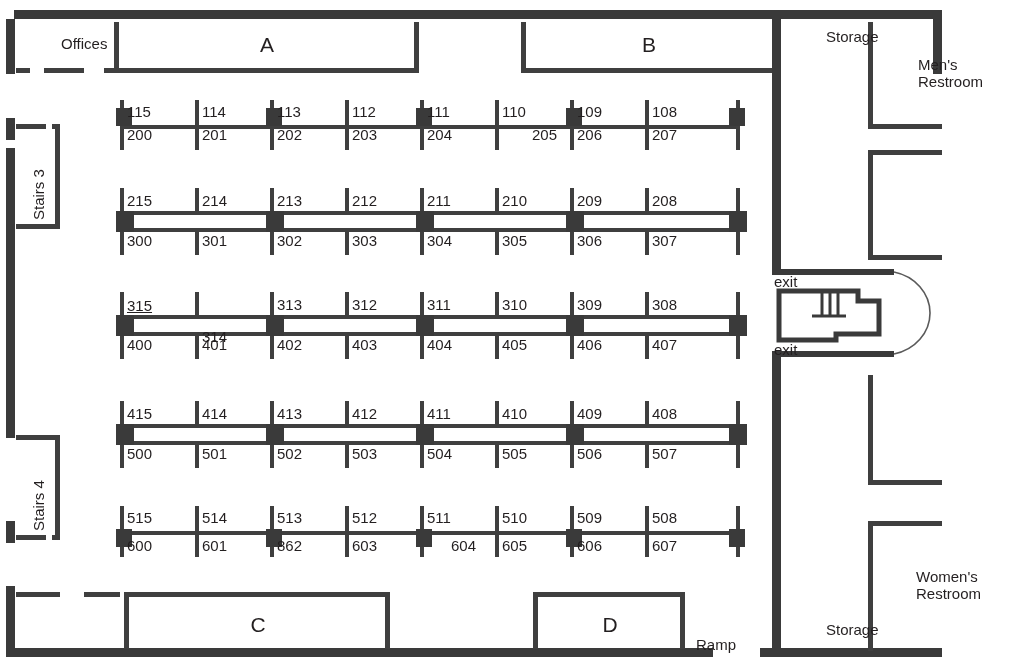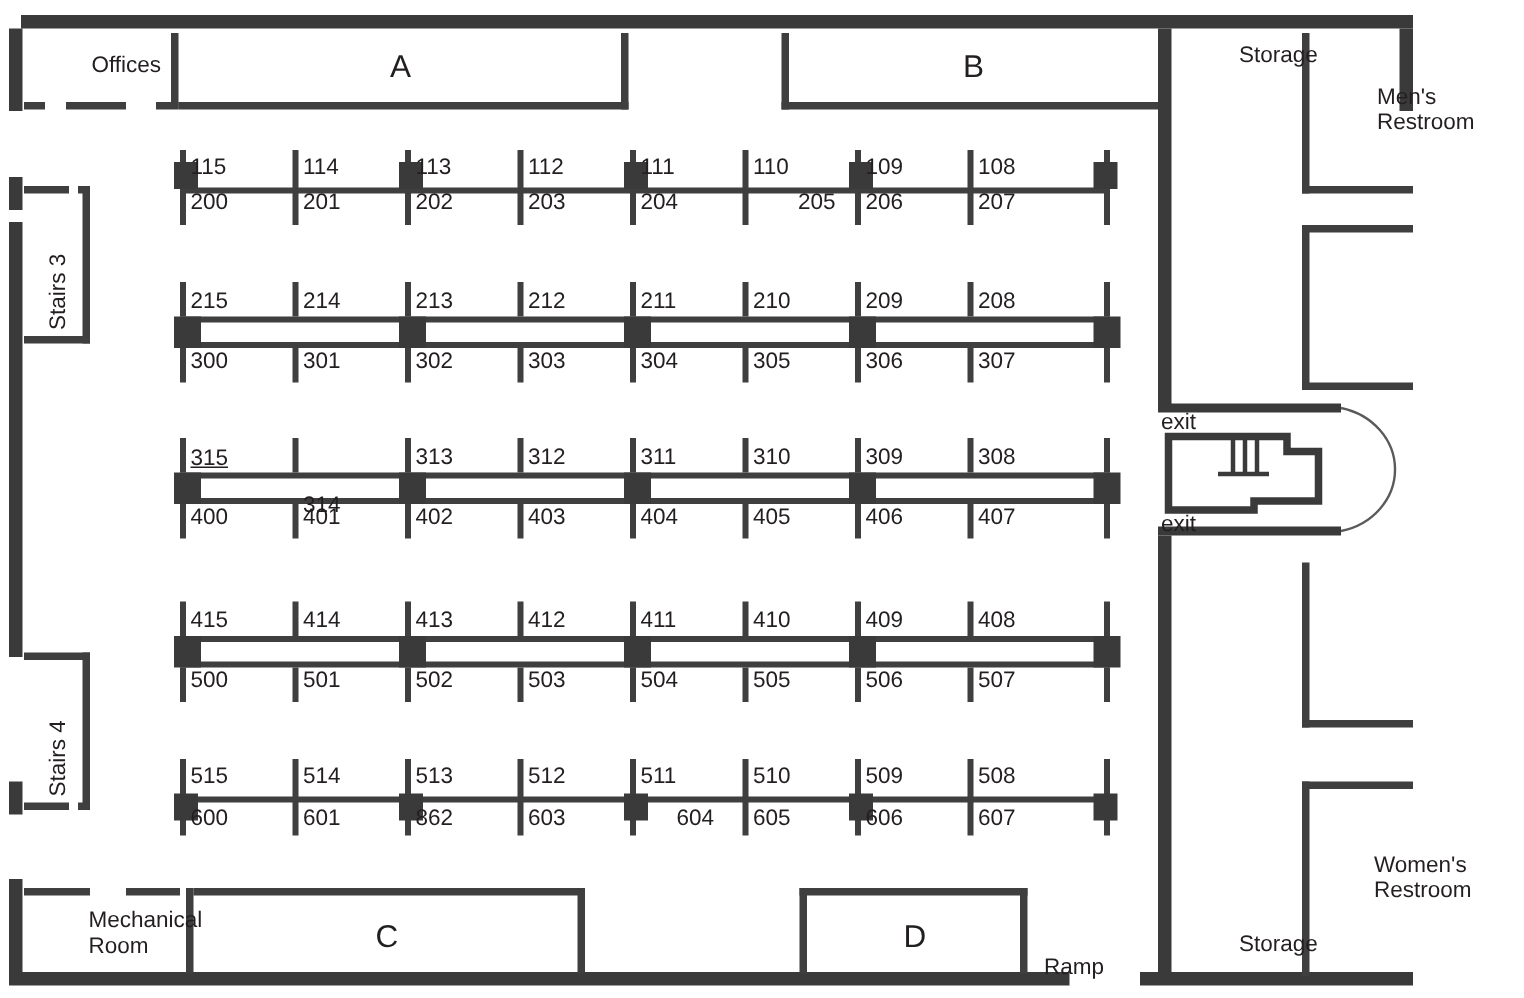--- a/index.html
+++ b/index.html
@@ -289,21 +289,20 @@
         <rect x="729" y="529" width="16" height="18"></rect>
       </g>
     </g>
 
   </svg>
 
   <div class="lbl lbl-area" style="left:16px; top:36px; width:98px;">Offices</div>
   <div class="lbl lbl-zone" style="left:119px; top:33px; width:296px;">A</div>
   <div class="lbl lbl-zone" style="left:526px; top:33px; width:246px;">B</div>
 
-  <div class="lbl lbl-area" style="left:14px; top:606px; width:112px;"><span>Mechanical</span><br><span>Room</span></div>
   <div class="lbl lbl-zone" style="left:129px; top:613px; width:258px;">C</div>
   <div class="lbl lbl-zone" style="left:538px; top:613px; width:144px;">D</div>
   <div class="lbl lbl-ramp" style="left:696px; top:637px;">Ramp</div>
 
   <div class="lbl lbl-area" style="left:781px; top:29px; width:88px;">Storage</div>
   <div class="lbl lbl-area" style="left:781px; top:622px; width:88px;">Storage</div>
   <div class="lbl lbl-area" style="left:873px; top:57px; width:92px;"><span>Men's</span><br><span>Restroom</span></div>
   <div class="lbl lbl-area" style="left:871px; top:569px; width:96px;"><span>Women's</span><br><span>Restroom</span></div>
 
   <div class="lbl lbl-exit" style="left:774px; top:274px;">exit</div>

